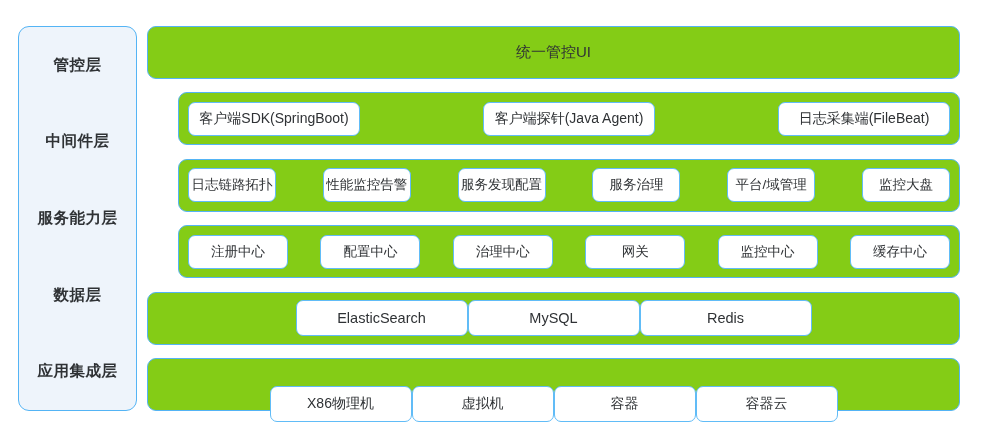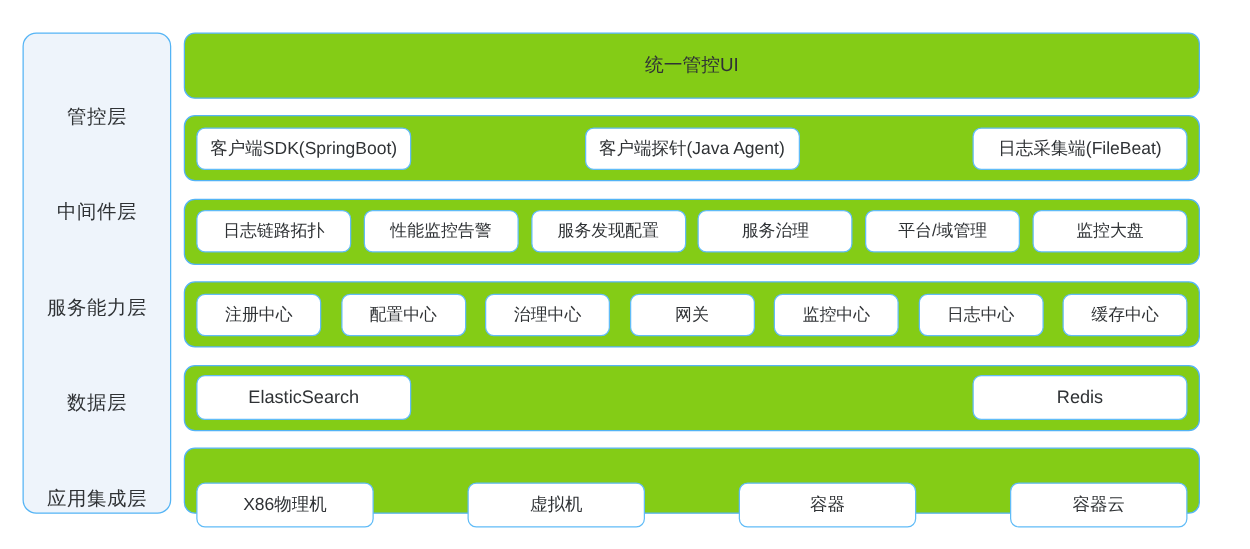--- a/index.html
+++ b/index.html
@@ -32,24 +32,24 @@
     box-sizing: border-box;
     background: #eef4fb;
     border: 1.3px solid #54b4f5;
     border-radius: 11px;
     display: flex;
     flex-direction: column;
   }
   .rail-item {
     flex: 1 1 0;
     display: flex;
-    align-items: flex-end;
+    align-items: center;
     justify-content: center;
     font-size: 15.5px;
-    font-weight: normal;
+    font-weight: bold;
     color: #2f3235;
     letter-spacing: 0.5px;
     user-select: none;
   }
 
   
   .rows {
     position: absolute;
     left: 147px;
     top: 26px;
@@ -66,42 +66,42 @@
     background: #84cc16;
     border: 1.3px solid #54b4f5;
     border-radius: 9px;
     display: flex;
     align-items: center;
     padding: 0 9px;
   }
 
   
   .row.dist-single   { justify-content: center; }
-  .row.dist-between  { justify-content: space-between; }
-  .row.dist-around   { justify-content: space-between; }
+  .row.dist-between  { justify-content: space-between; margin-left: 31px; }
+  .row.dist-around   { justify-content: center; }
 
   .chip {
     box-sizing: border-box;
     height: 34px;
     border: 1.2px solid #61bcf7;
     border-radius: 7px;
     background: #ffffff;
     display: flex;
     align-items: center;
     justify-content: center;
     font-size: 13.5px;
     color: #2f3235;
     white-space: nowrap;
     padding: 0 10px;
     user-select: none;
   }
 
   
   .row-integration .chip { width: 172px; font-size: 14px; }
-  .row-service     .chip { width: 124px; }
+  .row-service     .chip { width: 88px; }
   .row-middleware  .chip { width: 100px; }
   .row-data        .chip { width: 172px; height: 36px; font-size: 14.5px; }
   .row-infra       .chip { width: 142px; height: 36px; font-size: 14px; margin-top: 40px; }
 
   .row-title-text {
     font-size: 15px;
     color: #2f3235;
   }
 </style>
 </head>
@@ -147,26 +147,26 @@
       <div class="chip">平台/域管理</div>
       <div class="chip">监控大盘</div>
     </div>
 
     <div class="row row-middleware dist-between">
       <div class="chip">注册中心</div>
       <div class="chip">配置中心</div>
       <div class="chip">治理中心</div>
       <div class="chip">网关</div>
       <div class="chip">监控中心</div>
-      <div class="chip">日志中心</div>
       <div class="chip">缓存中心</div>
     </div>
 
     <div class="row row-data dist-around">
       <div class="chip">ElasticSearch</div>
+      <div class="chip">MySQL</div>
       <div class="chip">Redis</div>
     </div>
 
     <div class="row row-infra dist-around">
       <div class="chip">X86物理机</div>
       <div class="chip">虚拟机</div>
       <div class="chip">容器</div>
       <div class="chip">容器云</div>
     </div>
 

